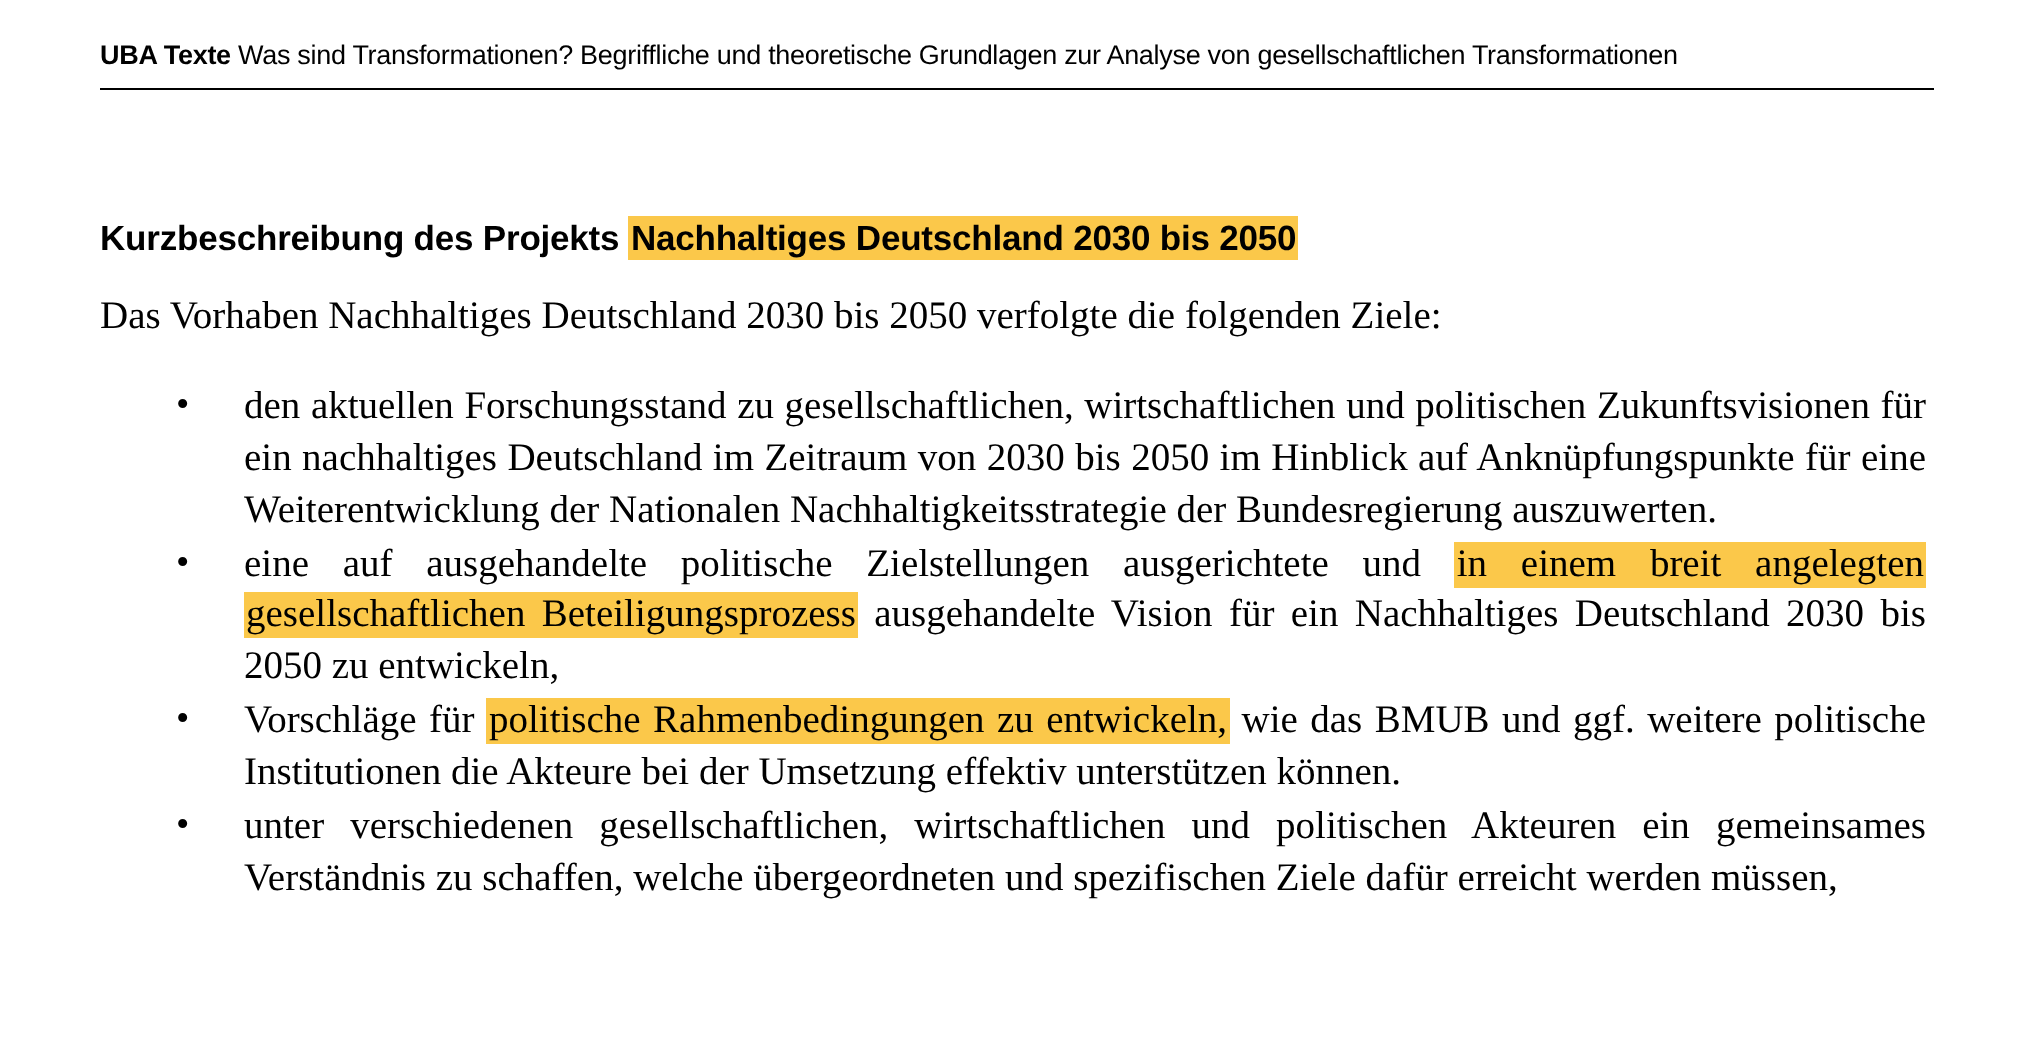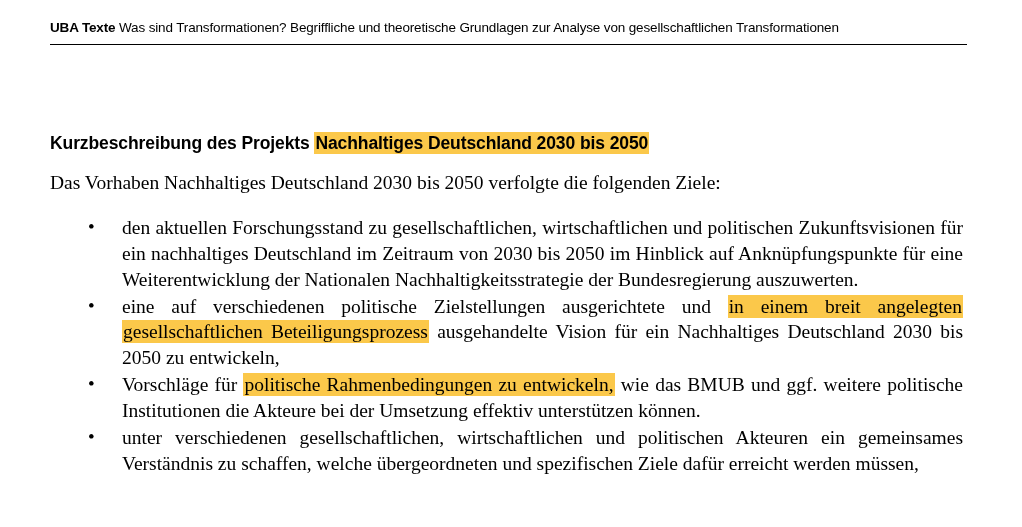--- a/index.html
+++ b/index.html
@@ -30,21 +30,21 @@
     white-space: nowrap;
     letter-spacing: -0.15px;
   }
   .header .brand {
     font-weight: bold;
   }
   .section-title {
     font-family: "Liberation Sans", sans-serif;
     font-weight: bold;
     font-size: 17.5px;
-    margin-top: 88px;
+    margin-top: 64px;
     letter-spacing: -0.1px;
   }
   .hl {
     background: #fbc84a;
     padding: 1px 1px;
     box-decoration-break: clone;
     -webkit-box-decoration-break: clone;
   }
   .intro {
     font-size: 19.5px;
@@ -83,18 +83,18 @@
   </div>
 
   <div class="section-title">
     <span>Kurzbeschreibung des Projekts </span><span class="hl">Nachhaltiges Deutschland 2030 bis 2050</span>
   </div>
 
   <p class="intro">Das Vorhaben Nachhaltiges Deutschland 2030 bis 2050 verfolgte die folgenden Ziele:</p>
 
   <ul class="bullets">
     <li><span>den aktuellen Forschungsstand zu gesellschaftlichen, wirtschaftlichen und politischen Zukunftsvisionen für ein nachhaltiges Deutschland im Zeitraum von 2030 bis 2050 im Hinblick auf Anknüpfungspunkte für eine Weiterentwicklung der Nationalen Nachhaltigkeitsstrategie der Bundesregierung auszuwerten.</span><span></span></li>
-    <li><span>eine auf verschiedenen politische Zielstellungen ausgerichtete und </span><span class="hl">in einem breit angelegten gesellschaftlichen Beteiligungsprozess</span><span> ausgehandelte Vision für ein Nachhaltiges Deutschland 2030 bis 2050 zu entwickeln,</span></li>
+    <li><span>eine auf ausgehandelte politische Zielstellungen ausgerichtete und </span><span class="hl">in einem breit angelegten gesellschaftlichen Beteiligungsprozess</span><span> ausgehandelte Vision für ein Nachhaltiges Deutschland 2030 bis 2050 zu entwickeln,</span></li>
     <li><span>Vorschläge für </span><span class="hl">politische Rahmenbedingungen zu entwickeln,</span><span> wie das BMUB und ggf. weitere politische Institutionen die Akteure bei der Umsetzung effektiv unterstützen können.</span></li>
     <li><span>unter verschiedenen gesellschaftlichen, wirtschaftlichen und politischen Akteuren ein gemeinsames Verständnis zu schaffen, welche übergeordneten und spezifischen Ziele dafür erreicht werden müssen,</span><span></span></li>
   </ul>
 
 </div>
 
 </body></html>

